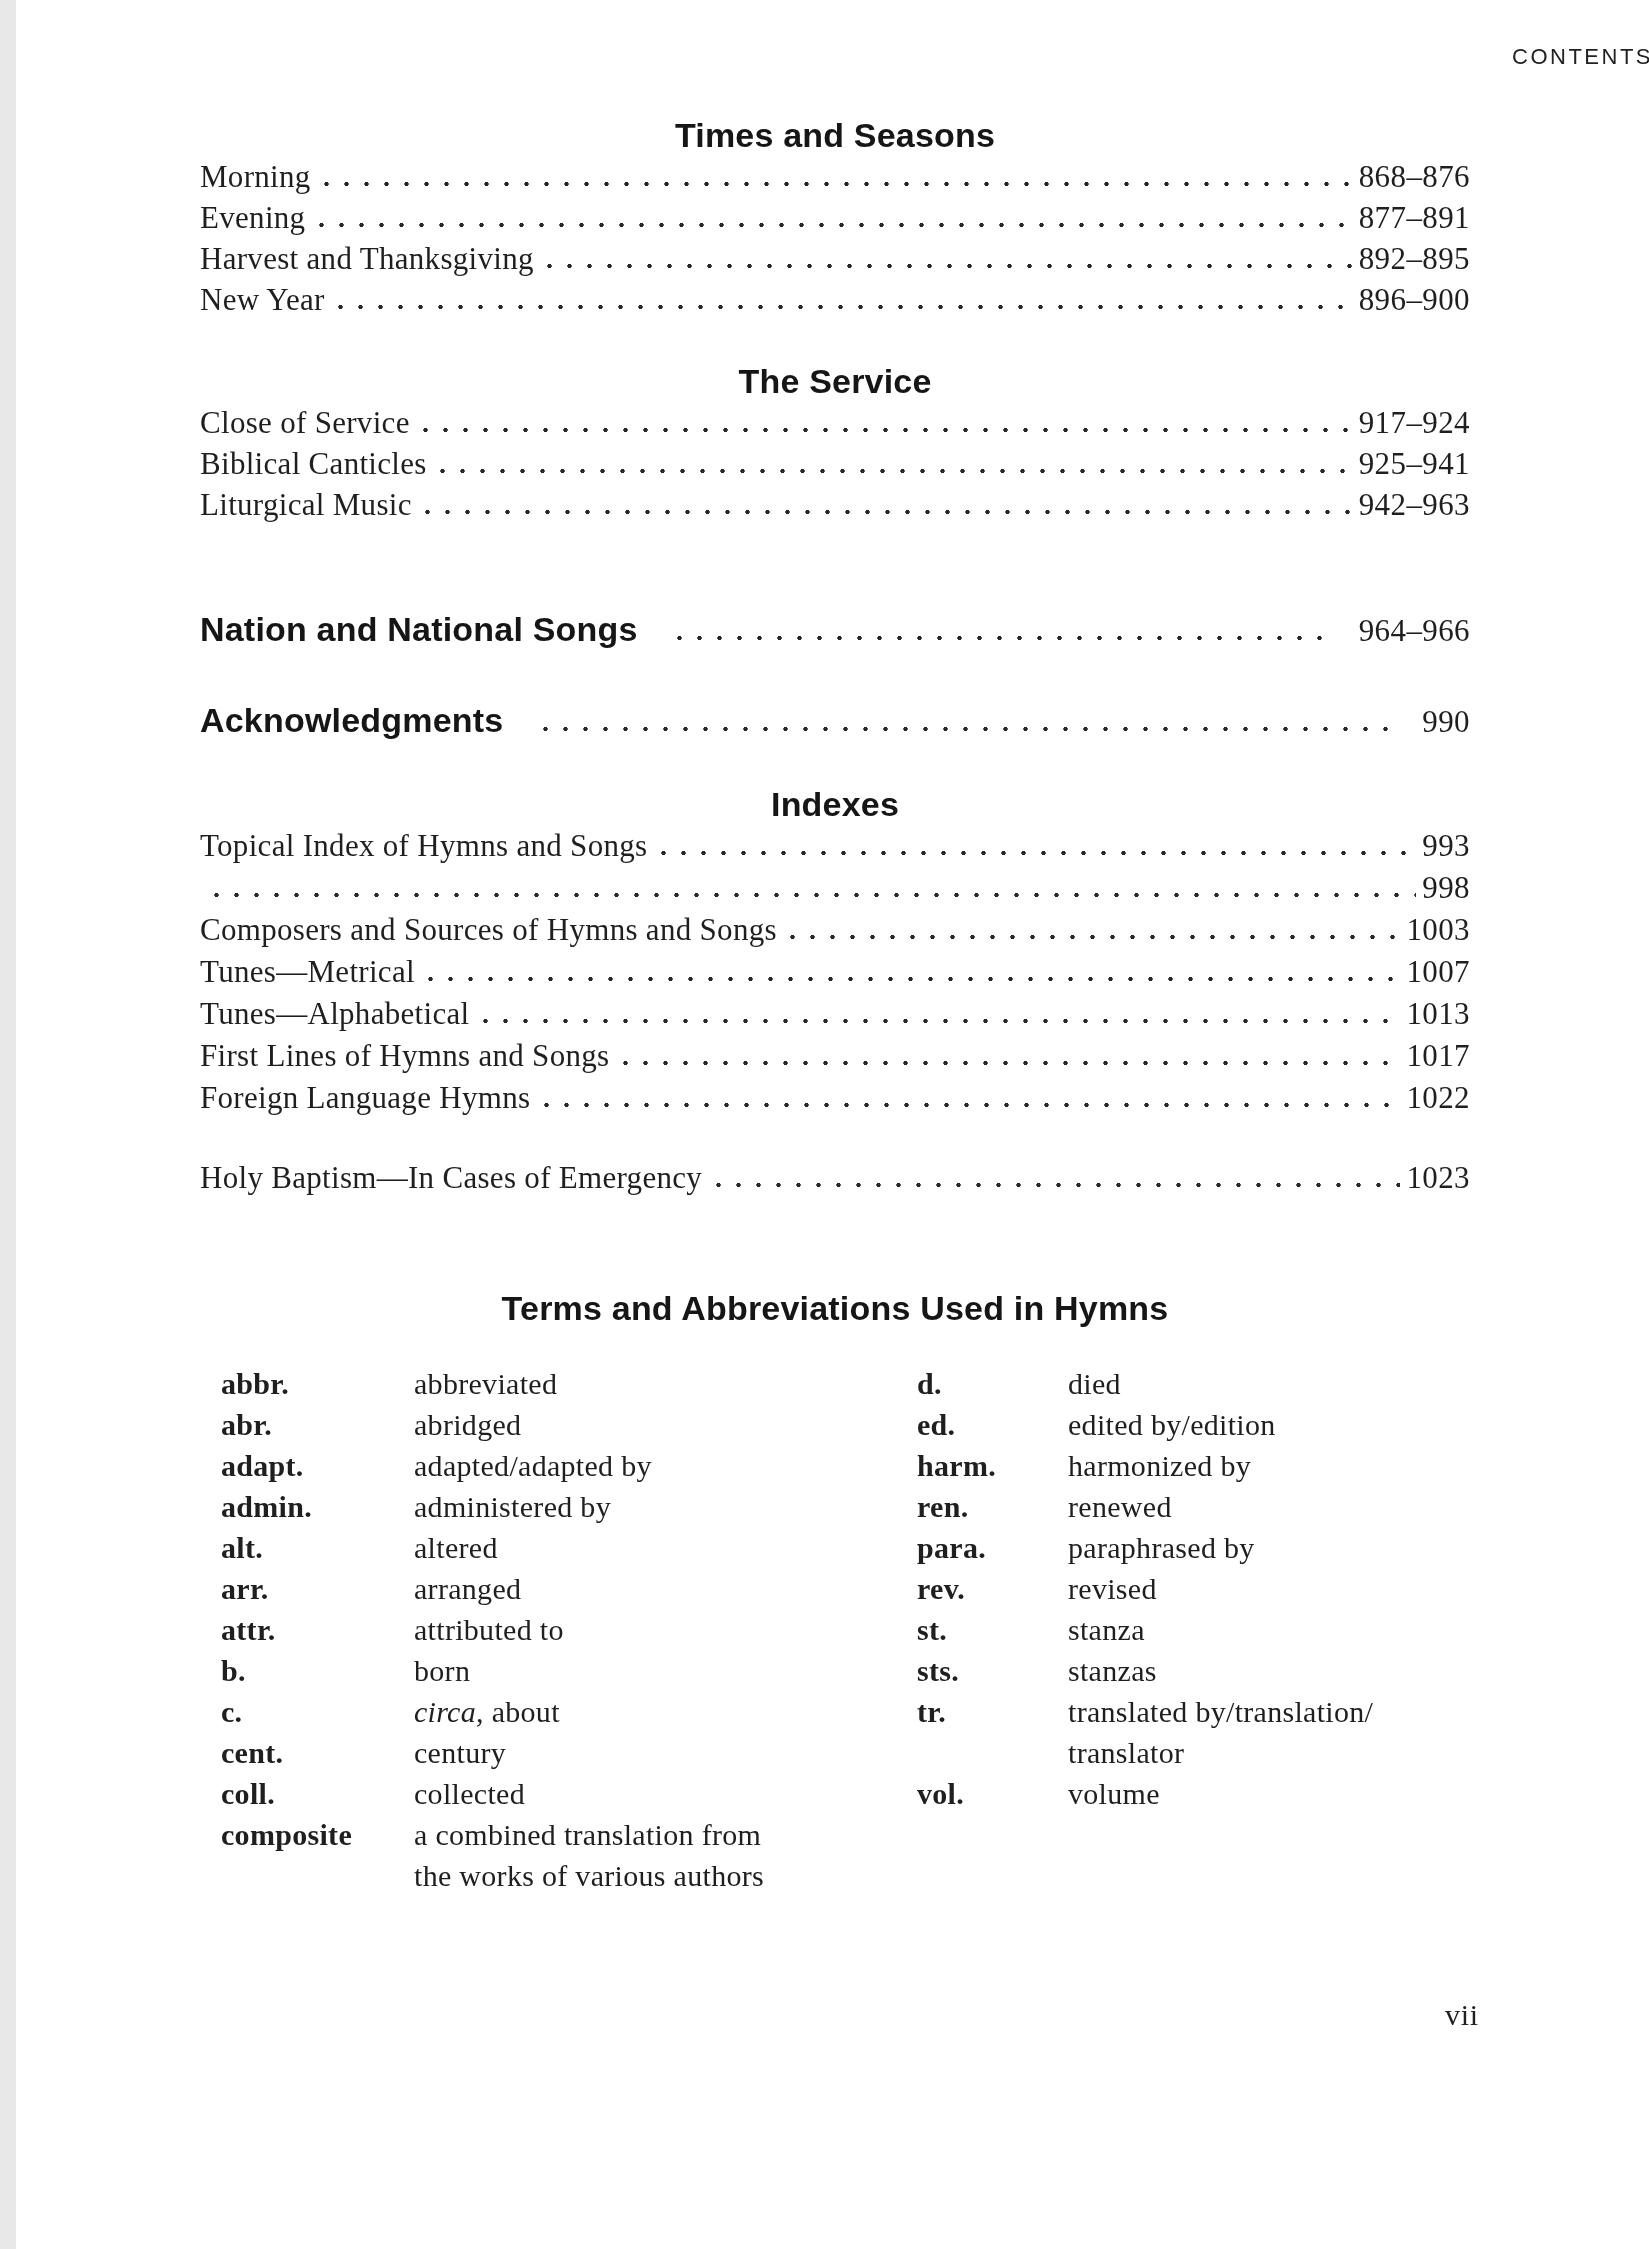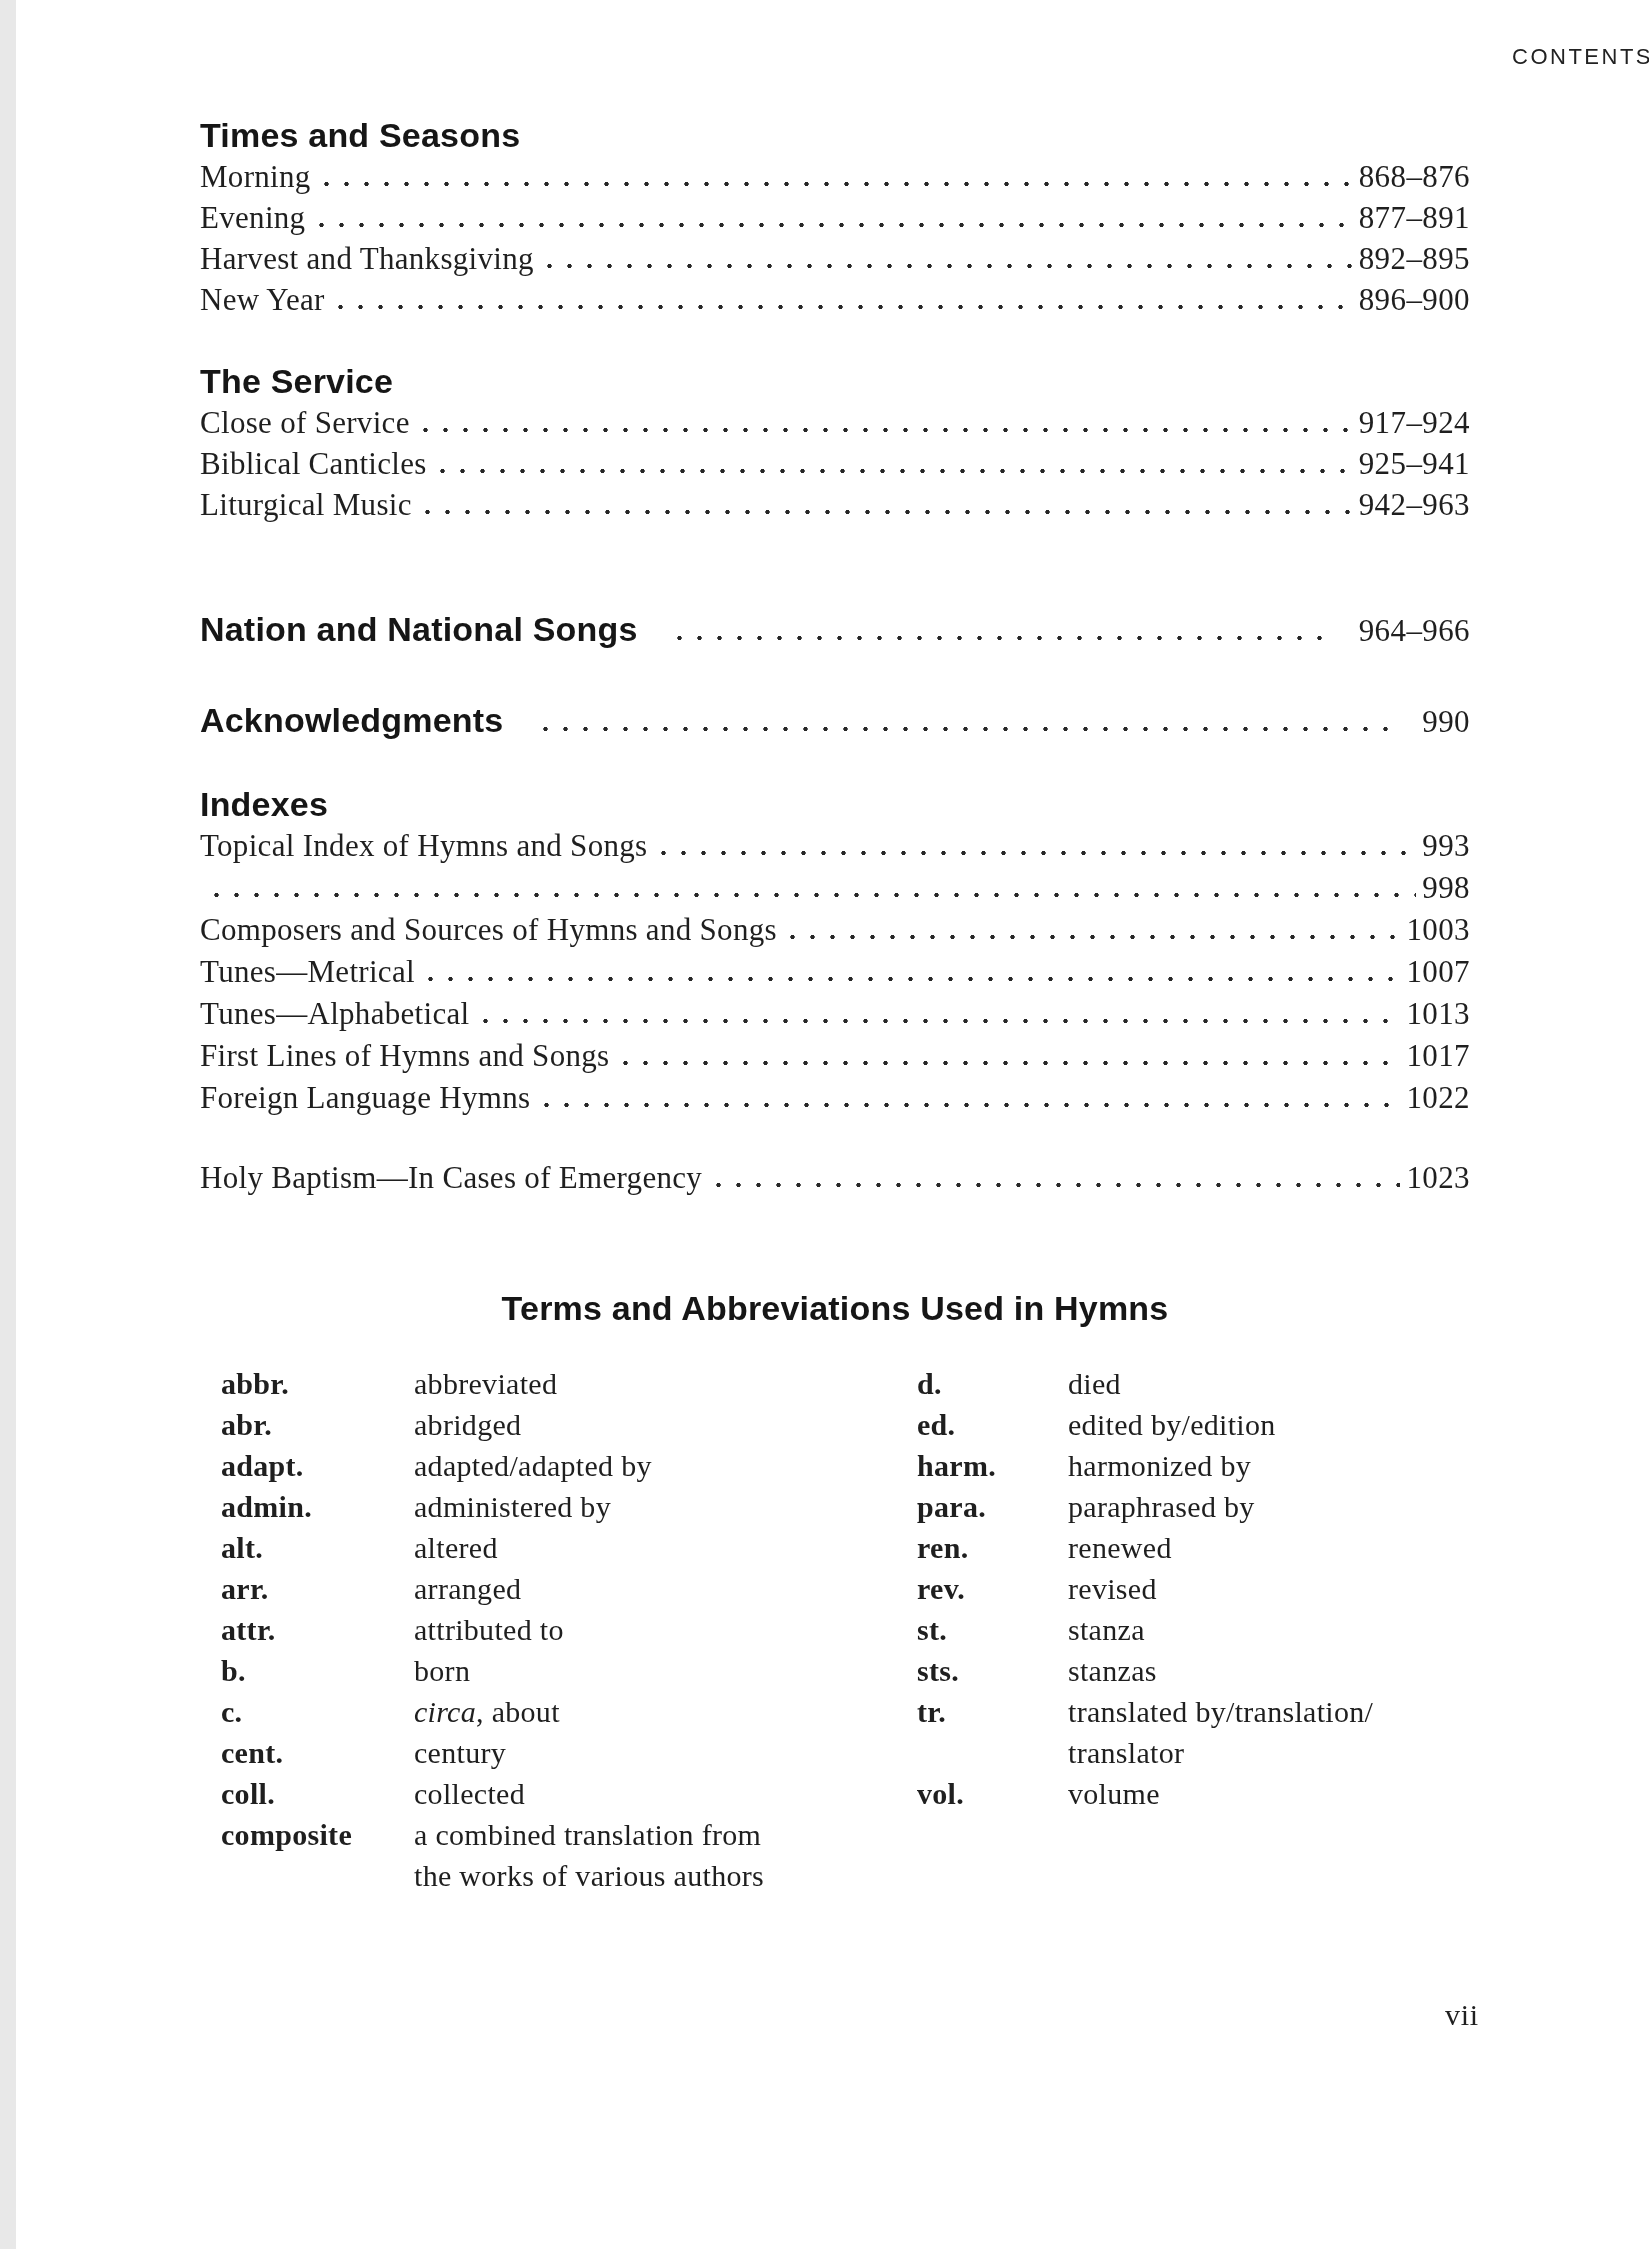--- a/index.html
+++ b/index.html
@@ -44,20 +44,21 @@
   .abbr-right   { left: 717px; width: 553px; }
 
   .sec-heading {
     margin: 0;
     font-family: "Liberation Sans", sans-serif;
     font-weight: 700;
     font-size: 34px;
     line-height: 41px;
     letter-spacing: 0.2px;
     color: #161616;
+    text-align: center;
   }
   .terms-title .sec-heading { display: inline; line-height: 39px; }
 
   .toc-row {
     display: flex;
     align-items: baseline;
     height: 41px;
     line-height: 41px;
     font-size: 31px;
     letter-spacing: 0.3px;
@@ -280,28 +281,28 @@
       </div>
       <div class="abbr-row">
         <span class="abbr-term">ed.</span>
         <span class="abbr-def">edited by/edition</span>
       </div>
       <div class="abbr-row">
         <span class="abbr-term">harm.</span>
         <span class="abbr-def">harmonized by</span>
       </div>
       <div class="abbr-row">
+        <span class="abbr-term">ren.</span>
+        <span class="abbr-def">renewed</span>
+      </div>
+      <div class="abbr-row">
         <span class="abbr-term">para.</span>
         <span class="abbr-def">paraphrased by</span>
       </div>
       <div class="abbr-row">
-        <span class="abbr-term">ren.</span>
-        <span class="abbr-def">renewed</span>
-      </div>
-      <div class="abbr-row">
         <span class="abbr-term">rev.</span>
         <span class="abbr-def">revised</span>
       </div>
       <div class="abbr-row">
         <span class="abbr-term">st.</span>
         <span class="abbr-def">stanza</span>
       </div>
       <div class="abbr-row">
         <span class="abbr-term">sts.</span>
         <span class="abbr-def">stanzas</span>

